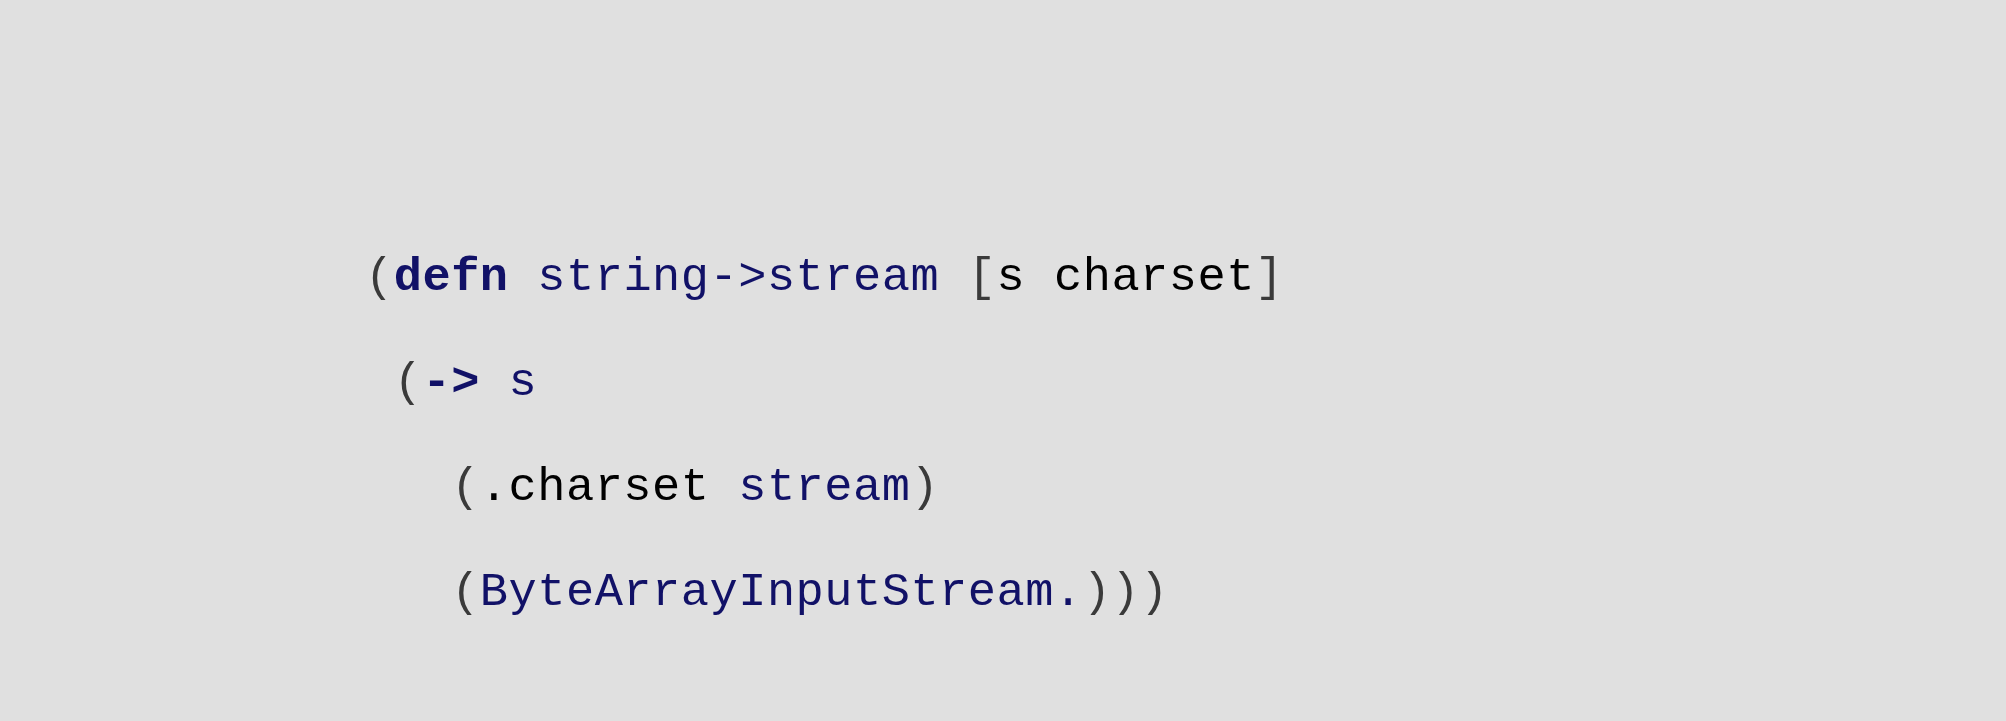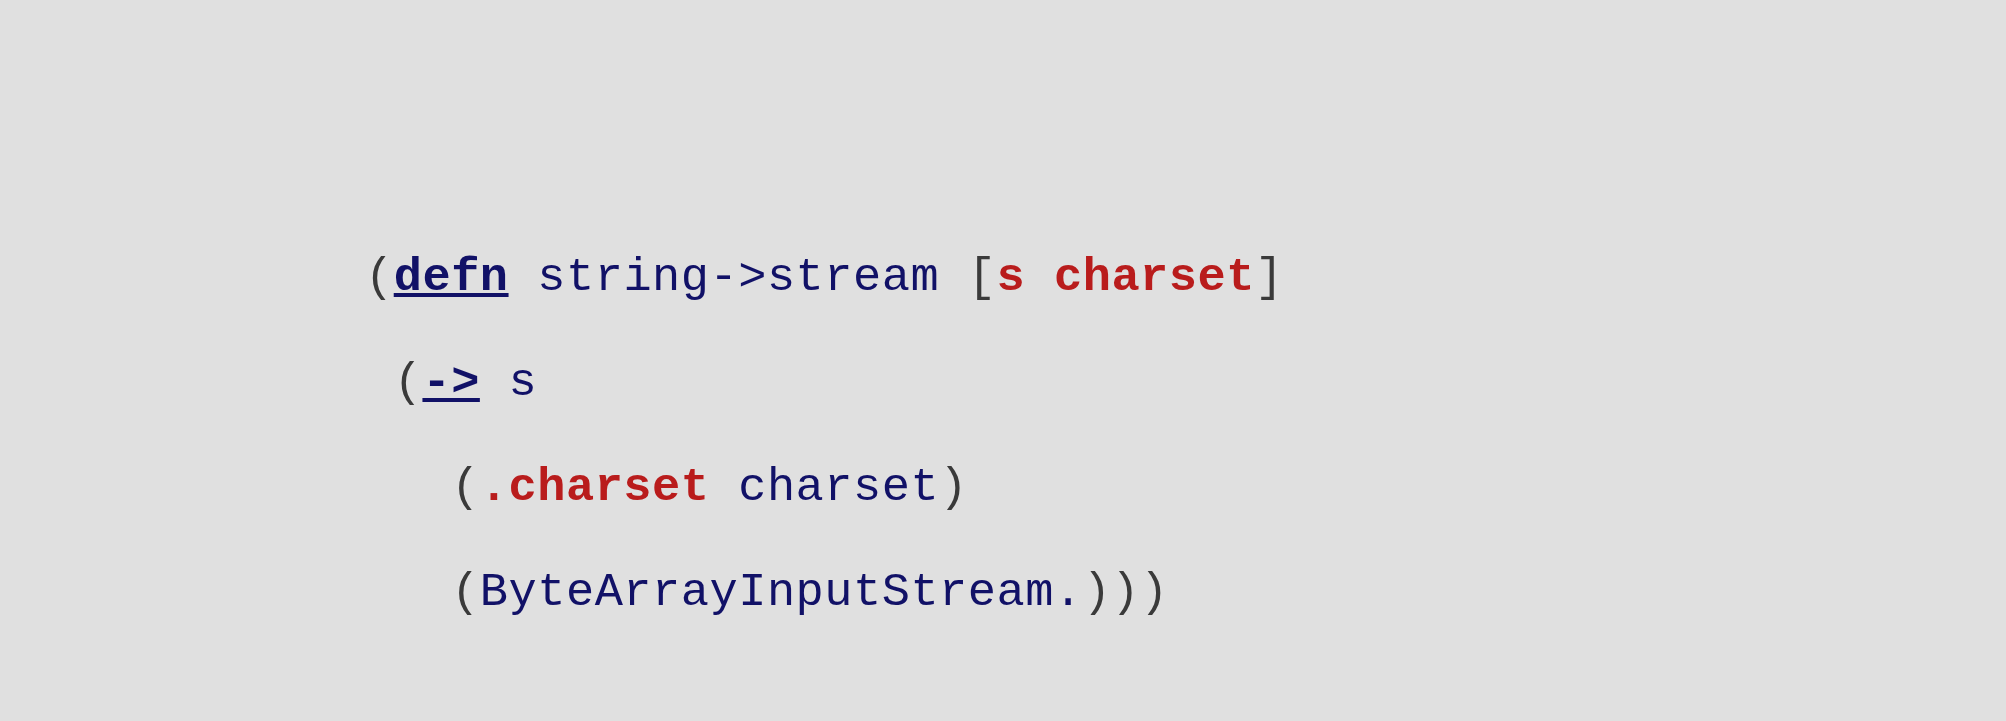--- a/index.html
+++ b/index.html
@@ -14,23 +14,23 @@
     position: absolute;
     left: 365px;
     top: 178px;
     font-family: "Courier New", Courier, monospace;
     font-size: 47px;
     line-height: 105px;
     white-space: pre;
     letter-spacing: 0.5px;
   }
   .tok-paren   { color: #3a3a3a; }
-  .tok-default { color: #b91c1c; font-weight: bold; }
-  .tok-keyword { color: #111167; font-weight: bold; text-decoration: underline; }
+  .tok-default { color: #000000; }
+  .tok-keyword { color: #111167; font-weight: bold; }
   .tok-symbol  { color: #111167; }
 </style>
 </head>
 <body>
 
 <pre class="code-block" id="code"><span class="code-line"><span class="tok-paren">(</span><span class="tok-keyword">defn</span><span class="tok-default"> </span><span class="tok-symbol">string-&gt;stream</span><span class="tok-default"> </span><span class="tok-paren">[</span><span class="tok-default">s charset</span><span class="tok-paren">]</span></span>
 <span class="code-line"><span> </span><span class="tok-paren">(</span><span class="tok-keyword">-&gt;</span><span class="tok-default"> </span><span class="tok-symbol">s</span></span>
-<span class="code-line"><span>   </span><span class="tok-paren">(</span><span class="tok-default">.charset </span><span class="tok-symbol">charset</span><span class="tok-paren">)</span></span>
+<span class="code-line"><span>   </span><span class="tok-paren">(</span><span class="tok-default">.charset </span><span class="tok-symbol">stream</span><span class="tok-paren">)</span></span>
 <span class="code-line"><span>   </span><span class="tok-paren">(</span><span class="tok-symbol">ByteArrayInputStream.</span><span class="tok-paren">)))</span></span></pre>
 
 </body></html>

